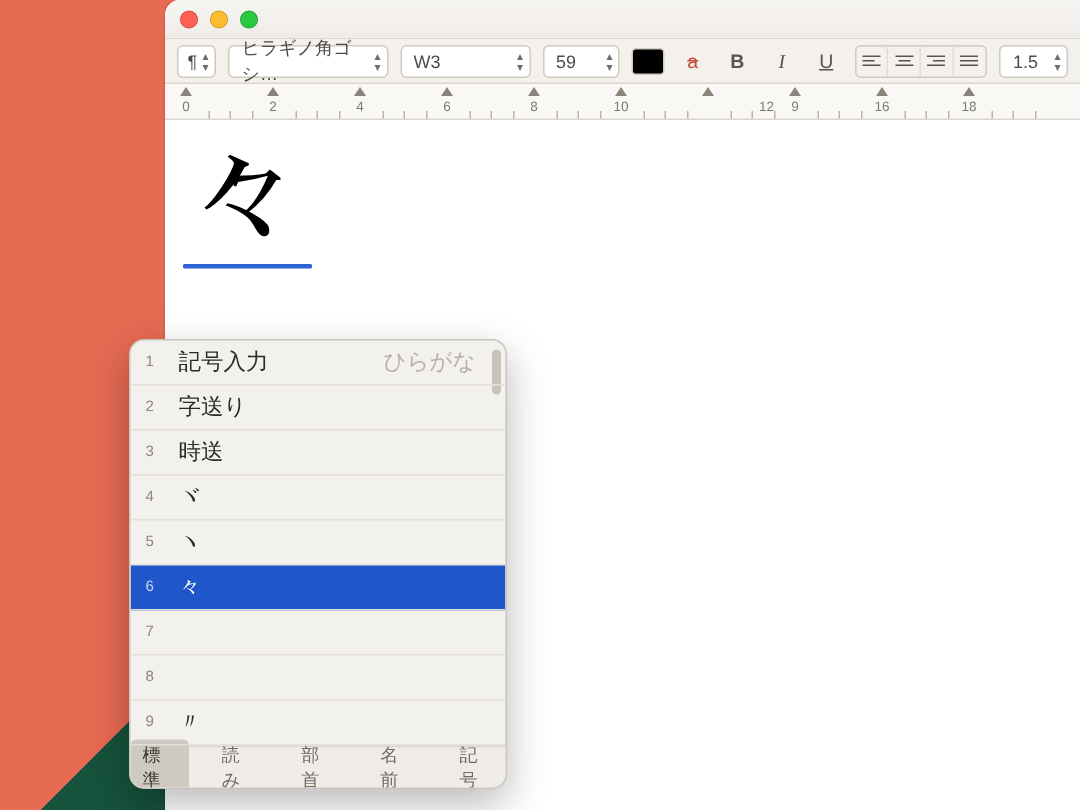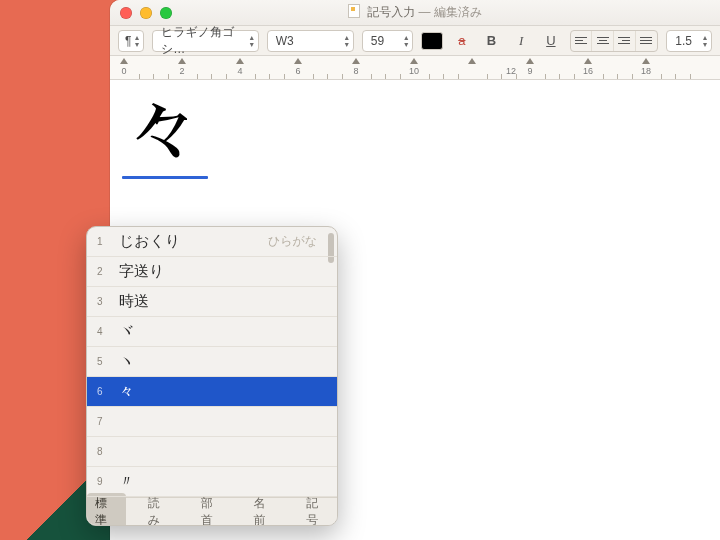--- a/index.html
+++ b/index.html
@@ -75,45 +75,39 @@
   .ime{
     position:absolute; left:86px; top:226px; width:252px;
     background:#f3f1ee; border:1px solid #c9c4bb; border-radius:10px;
     box-shadow:0 10px 28px rgba(0,0,0,.28);
     overflow:hidden;
   }
   .ime-scroll{max-height:290px;overflow:hidden;position:relative;}
   .ime-scrollbar{position:absolute;right:3px;top:6px;width:6px;height:30px;background:#c7c2ba;border-radius:3px;}
   .cand{display:flex;align-items:center;height:30px;padding:0 10px;border-bottom:1px solid #e4e0d9;font-size:15px;color:#2b2b2b;position:relative;}
   .cand .n{width:14px;font-size:10px;color:#8b857b;margin-right:8px;}
-  .cand .hint{margin-left:auto;font-size:12px;color:#b7b0a4;margin-right:10px;}
+  .cand .hint{margin-left:auto;font-size:15px;color:#b7b0a4;margin-right:10px;}
   .cand.sel{background:#1f56c9;color:#fff;}
   .cand.sel .n{color:#c9d6f3;}
   .ime-footer{display:flex;gap:14px;justify-content:flex-start;align-items:center;height:28px;border-top:1px solid #d8d3ca;font-size:12px;color:#6e6a63;background:#efece7;}
   .ime-footer .tab{padding:2px 8px;border-radius:4px;}
   .ime-footer .tab.active{background:#cfcac1;color:#3a372f;}
 </style>
 </head>
 <body>
 
 <div class="desktop"></div>
 
 <div class="app-window">
 
   <div class="titlebar">
     <div class="traffic">
       <div class="dot red"></div>
       <div class="dot yel"></div>
       <div class="dot grn"></div>
-    </div>
-    <div class="title-center">
-      <span class="icon"></span>
-      <span class="name">記号入力</span>
-      <span> — </span>
-      <span>編集済み</span>
     </div>
   </div>
 
   <div class="toolbar">
     <div class="select sel-para">
       <span>¶</span>
       <span class="caret">▴<br>▾</span>
     </div>
     <div class="select sel-font">
       <span>ヒラギノ角ゴシ…</span>
@@ -235,21 +229,21 @@
     <div class="glyph">々</div>
     <div class="ime-underline"></div>
   </div>
 </div>
 
 <div class="ime">
   <div class="ime-scroll" id="ime-list">
     <div class="ime-scrollbar"></div>
   <div class="cand">
         <span class="n">1</span>
-        <span>じおくり</span>
+        <span>記号入力</span>
         <span class="hint">ひらがな</span>
       </div>
       <div class="cand">
         <span class="n">2</span>
         <span>字送り</span>
       </div>
       <div class="cand">
         <span class="n">3</span>
         <span>時送</span>
       </div>

